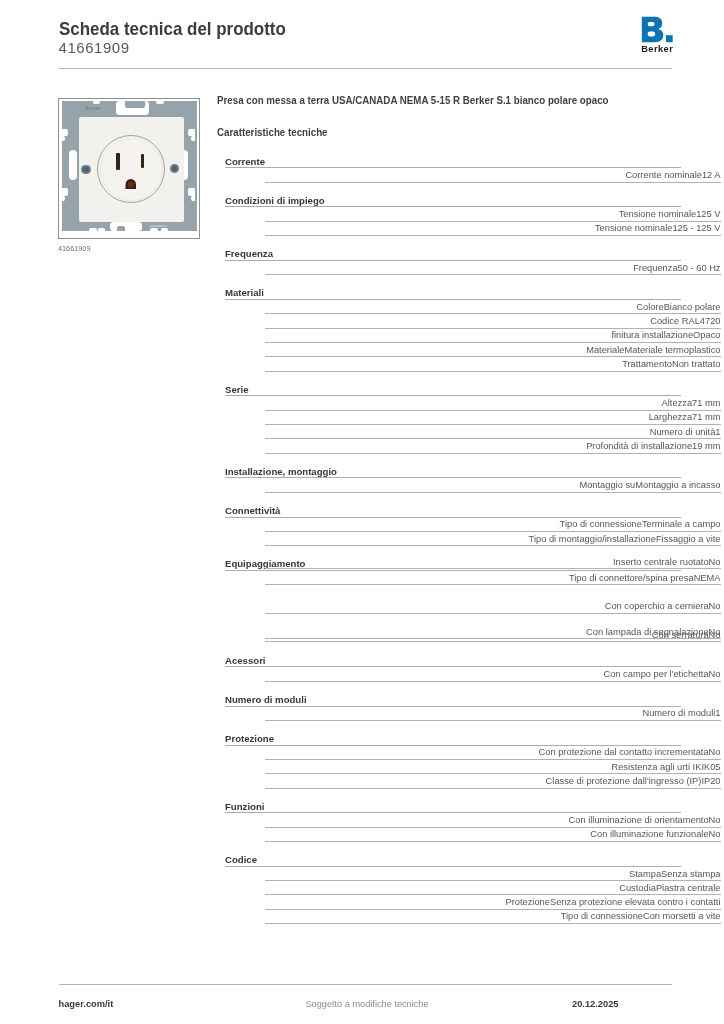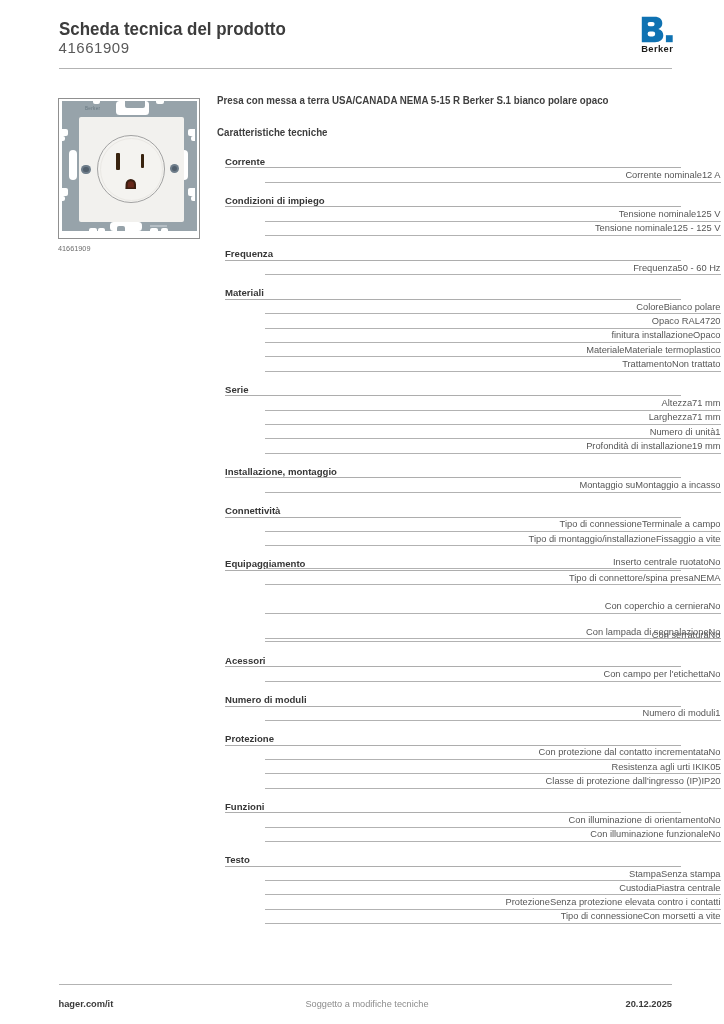--- a/index.html
+++ b/index.html
@@ -136,21 +136,21 @@
   </div>
 
 <div class="sh" style="top:288.02px">Materiali</div>
 
 <div class="row" style="top:300.12px">
     <span>Colore</span>
     <span class="v">Bianco polare</span>
   </div>
 
 <div class="row" style="top:314.40px">
-    <span>Opaco RAL</span>
+    <span>Codice RAL</span>
     <span class="v">4720</span>
   </div>
 
 <div class="row" style="top:328.68px">
     <span>finitura installazione</span>
     <span class="v">Opaco</span>
   </div>
 
 <div class="row" style="top:342.96px">
     <span>Materiale</span>
@@ -266,21 +266,21 @@
 <div class="row" style="top:813.48px">
     <span>Con illuminazione di orientamento</span>
     <span class="v">No</span>
   </div>
 
 <div class="row" style="top:827.76px">
     <span>Con illuminazione funzionale</span>
     <span class="v">No</span>
   </div>
 
-<div class="sh" style="top:854.84px">Testo</div>
+<div class="sh" style="top:854.84px">Codice</div>
 
 <div class="row" style="top:866.94px">
     <span>Stampa</span>
     <span class="v">Senza stampa</span>
   </div>
 
 <div class="row" style="top:881.22px">
     <span>Custodia</span>
     <span class="v">Piastra centrale</span>
   </div>
@@ -294,13 +294,13 @@
     <span>Tipo di connessione</span>
     <span class="v">Con morsetti a vite</span>
   </div>
 
 <div class="abs" style="left:58.5px; top:983.5px; width:613.5px; height:1px; background:#b3b3b3;"></div>
 
 <div class="abs" style="left:58.5px; top:998.5px; font-size:9.3px; font-weight:bold; color:#3a3a3a;">hager.com/it</div>
 
 <div class="abs" style="left:267px; top:998.8px; width:200px; text-align:center; font-size:9.2px; color:#8c8c8c;">Soggetto a modifiche tecniche</div>
 
-<div class="abs" style="left:572px; top:998.5px; width:100px; text-align:right; font-size:9.3px; font-weight:bold; color:#3a3a3a;">20.12.2025</div>
+<div class="abs" style="left:572px; top:998.5px; width:100px; text-align:left; font-size:9.3px; font-weight:bold; color:#3a3a3a;">20.12.2025</div>
 
 </body></html>

